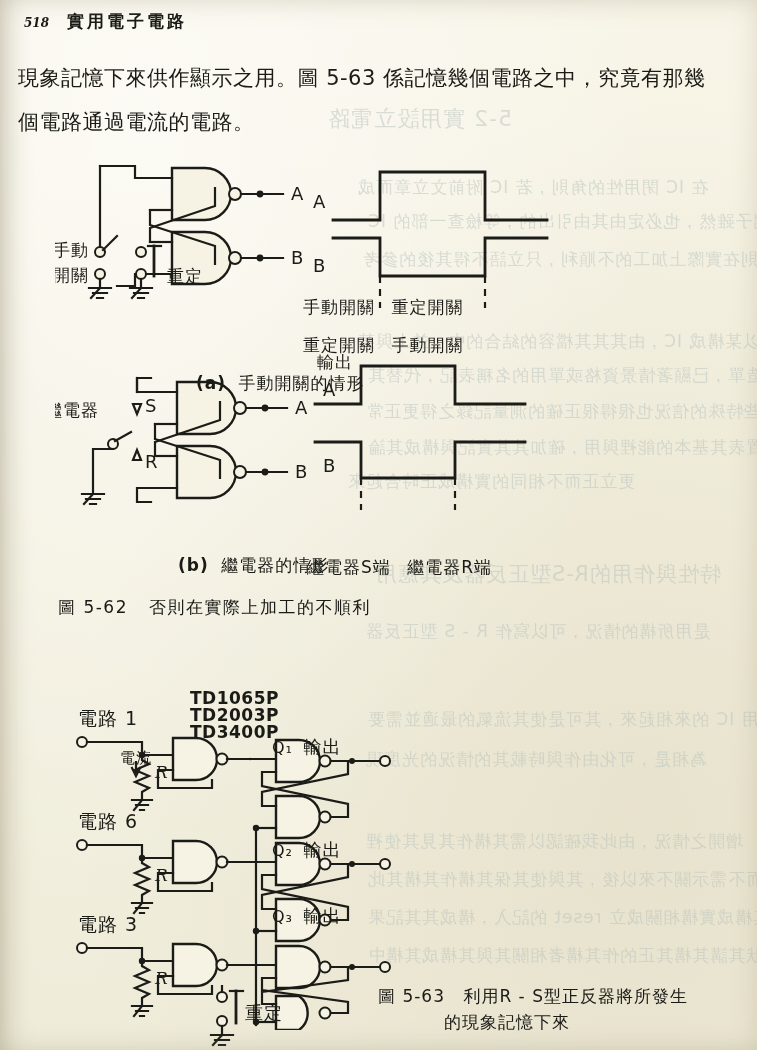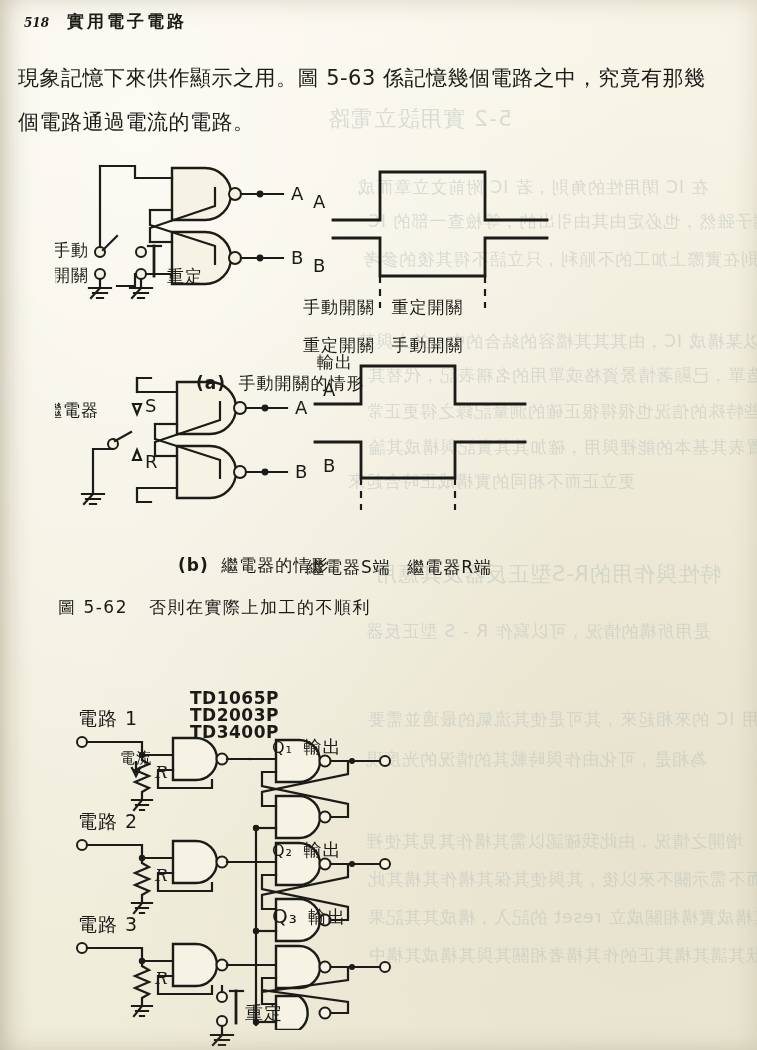--- a/index.html
+++ b/index.html
@@ -302,50 +302,55 @@
 
   <path class="w" d="M 196 128 L 196 325"></path>
   <circle class="dot" cx="196" cy="128" r="3.2"></circle>
   <circle class="dot" cx="196" cy="231" r="3.2"></circle>
   <path class="w" d="M 196 322 L 216 322"></path>
   <circle class="dot" cx="196" cy="322" r="3.2"></circle>
 </svg>
 
 <div class="cap" style="left:78px; top:705px; font-size:19px;">電路 1</div>
 <div class="cap" style="left:120px; top:745px; font-size:15px;">電流</div>
-<div class="cap" style="left:78px; top:808px; font-size:19px;">電路 2</div>
+<div class="cap" style="left:78px; top:808px; font-size:19px;">電路 6</div>
 <div class="cap" style="left:78px; top:911px; font-size:19px;">電路 3</div>
 
 <div style="position:absolute; left:190px; top:690px; font-family:'DejaVu Sans',sans-serif; font-size:17px; font-weight:bold; letter-spacing:.5px; line-height:17px;">
   <div>TD1065P</div>
   <div>TD2003P</div>
   <div>TD3400P</div>
 </div>
 
 <div class="cap" style="left:272px; top:734px;">
   <span style="font-size:16px;">Q₁</span>
   <span style="margin-left:4px; font-size:18px;">輸出</span>
 </div>
 <div class="cap" style="left:272px; top:837px;">
   <span style="font-size:16px;text-align:center;">Q₂</span>
   <span style="margin-left:4px; font-size:18px;">輸出</span>
 </div>
 <div class="cap" style="left:272px; top:903px;">
-  <span style="font-size:20px;">Q₃</span>
+  <span style="font-size:16px;">Q₃</span>
   <span style="margin-left:4px; font-size:18px;">輸出</span>
 </div>
 
 <svg width="120" height="70" viewBox="0 0 120 70" style="position:absolute; left:196px; top:985px;">
   <path class="w" d="M 26 0 L 26 6"></path>
   <circle class="term" cx="26" cy="12" r="5"></circle>
   <circle class="term" cx="26" cy="36" r="5"></circle>
   <path class="w3" d="M 40 6 L 40 38"></path>
   <path class="w" d="M 34 6 L 47 6"></path>
   <path class="w" d="M 26 41 L 26 50"></path>
   <path class="w" d="M 15 50 L 37 50 M 19 55 L 33 55 M 23 60 L 29 60"></path>
   <path class="w" d="M 26 50 L 17 60"></path>
 </svg>
 <div class="cap" style="left:245px; top:1000px; font-size:18px;">重定</div>
 
 <div class="cap" style="left:378px; top:983px; letter-spacing:1px;">
+  <div>
+    <span>圖 5-63</span>
+    <span style="margin-left:12px;">利用R - S型正反器將所發生</span>
+  </div>
+  <div style="margin-left:66px;">的現象記憶下來</div>
 </div>
 
 <div class="edge-shade"></div>
 
 </body></html>

